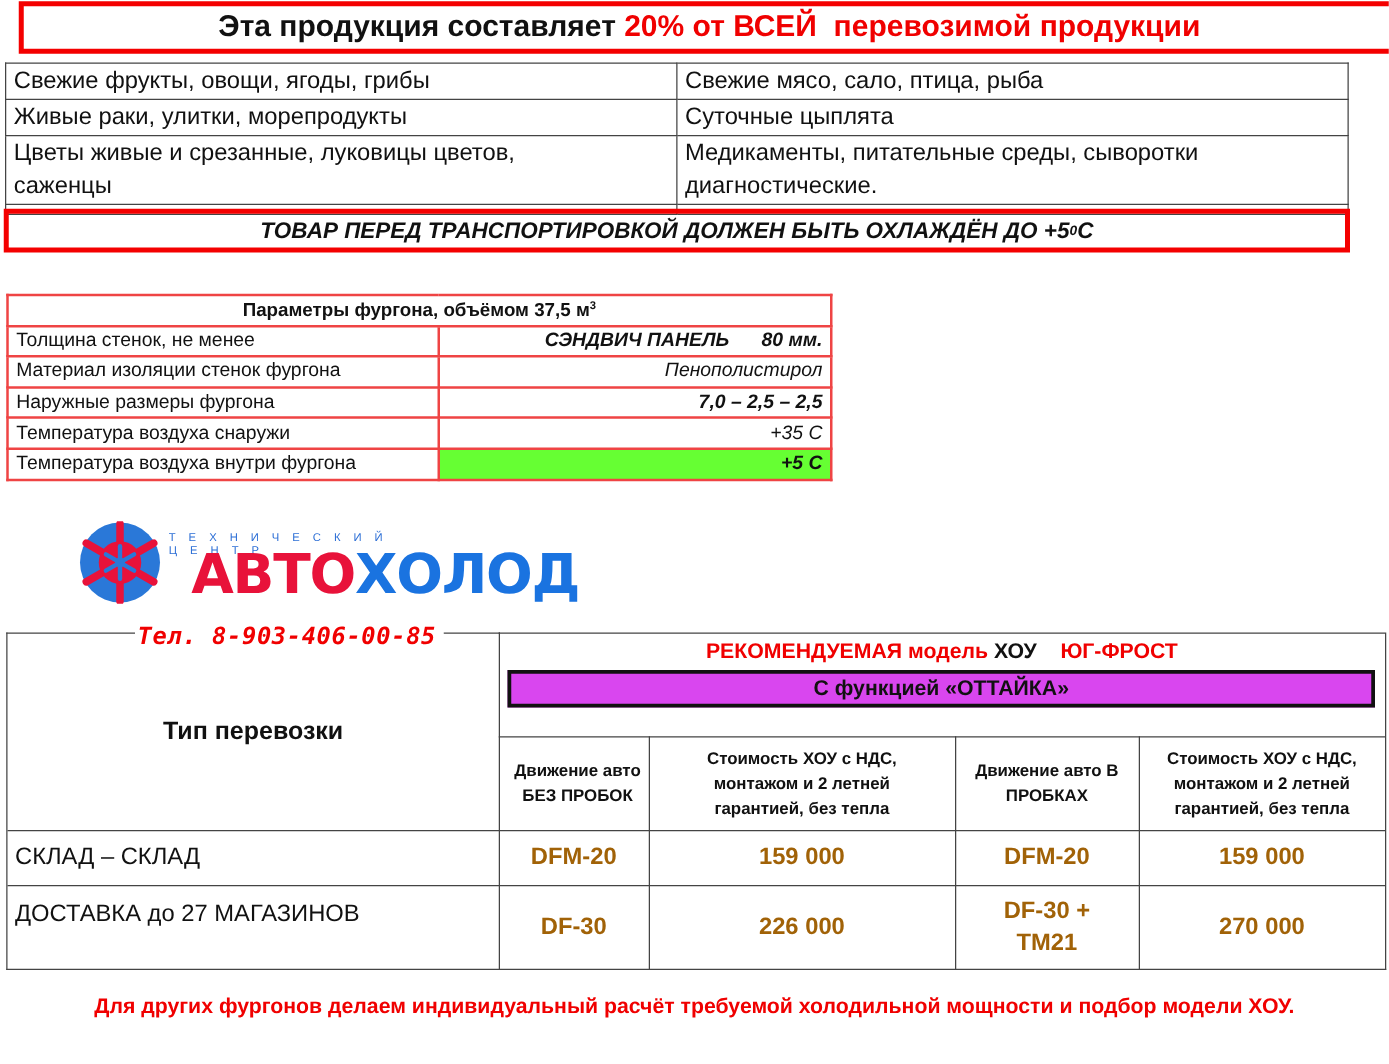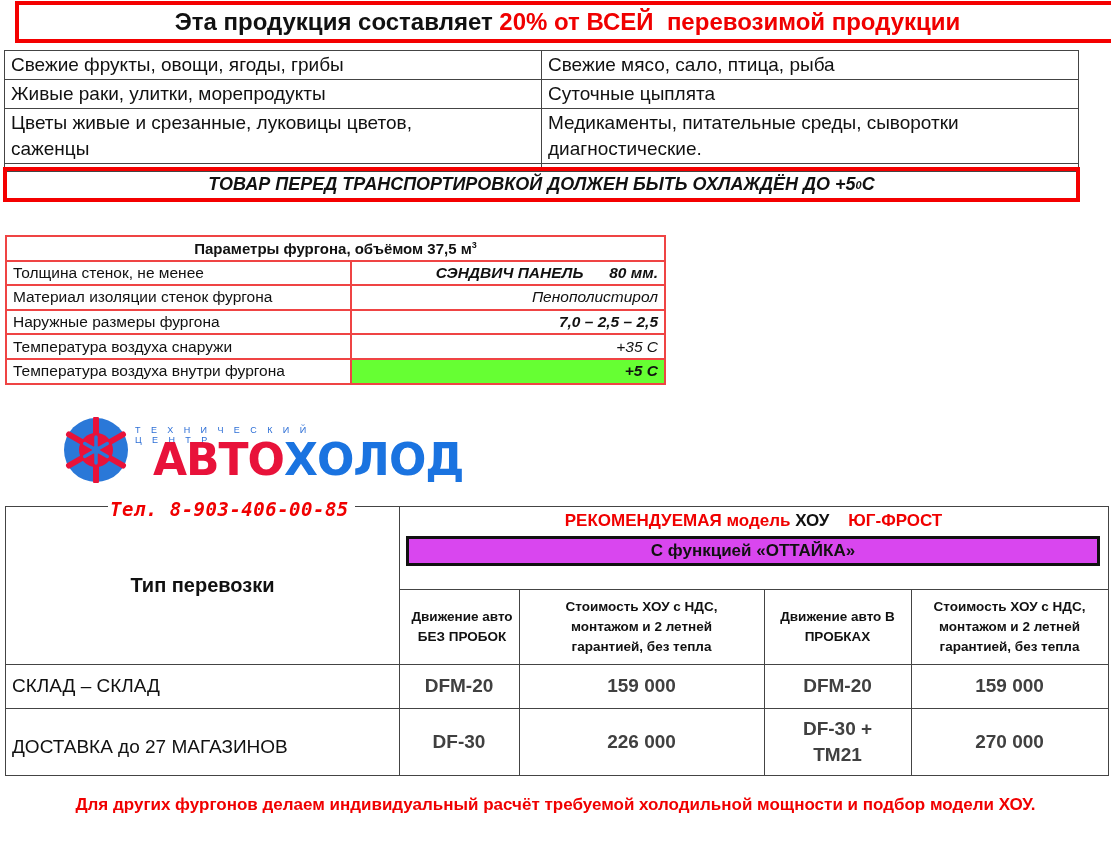--- a/index.html
+++ b/index.html
@@ -47,21 +47,21 @@
            font-family: "DejaVu Sans Mono", monospace; letter-spacing: 0.5px; }
   .vline { position: absolute; border-left: 1.5px solid #444; }
   .hline { position: absolute; border-top: 1.5px solid #444; }
   .cell { position: absolute; display: flex; align-items: center; justify-content: center; text-align: center; }
   #type-title { font-size: 20px; font-weight: bold; }
   #rec-title { font-size: 17px; font-weight: bold; }
   #defrost { position: absolute; left: 406px; top: 536px; width: 694px; height: 30px; background: #d946ef;
              border: 3px solid #111; display: flex; align-items: center; justify-content: center; font-size: 17px; font-weight: bold; }
   .colh { font-size: 13.5px; font-weight: bold; line-height: 20px; }
   .rowlabel { font-size: 19px; justify-content: flex-start; padding-left: 6px; }
-  .val { font-size: 19px; font-weight: bold; color: #404040; line-height: 26px; }
+  .val { font-size: 19px; font-weight: bold; color: #a16207; line-height: 26px; }
 
   #footer { left: 0; top: 795px; width: 1111px; text-align: center; font-size: 17px; font-weight: bold; color: #f00000; }
 </style>
 </head>
 <body>
 
 <div id="banner" class="abs redbox">
   <span style="white-space:pre">Эта продукция составляет </span>
   <span class="red" style="white-space:pre">20% от ВСЕЙ  перевозимой продукции</span>
 </div>
@@ -167,21 +167,21 @@
   <div class="cell colh" style="left:513px; top:83px; width:245px; height:75px; padding:0 30px;">Стоимость ХОУ с НДС, монтажом и 2 летней гарантией, без тепла</div>
   <div class="cell colh" style="left:758px; top:83px; width:147px; height:75px; padding:0 8px;">Движение авто В ПРОБКАХ</div>
   <div class="cell colh" style="left:905px; top:83px; width:197px; height:75px; padding:0 8px;">Стоимость ХОУ с НДС, монтажом и 2 летней гарантией, без тепла</div>
 
   <div class="cell rowlabel" style="left:0; top:158px; width:393px; height:44px;">СКЛАД – СКЛАД</div>
   <div class="cell val" style="left:393px; top:158px; width:120px; height:44px;">DFM-20</div>
   <div class="cell val" style="left:513px; top:158px; width:245px; height:44px;">159 000</div>
   <div class="cell val" style="left:758px; top:158px; width:147px; height:44px;">DFM-20</div>
   <div class="cell val" style="left:905px; top:158px; width:197px; height:44px;">159 000</div>
 
-  <div class="cell rowlabel" style="left:0; top:202px; width:393px; height:48px;margin-top:15px;">ДОСТАВКА до 27 МАГАЗИНОВ</div>
+  <div class="cell rowlabel" style="left:0; top:202px; width:393px; height:48px;">ДОСТАВКА до 27 МАГАЗИНОВ</div>
   <div class="cell val" style="left:393px; top:202px; width:120px; height:68px;text-align:center;">DF-30</div>
   <div class="cell val" style="left:513px; top:202px; width:245px; height:68px;">226 000</div>
   <div class="cell val" style="left:758px; top:202px; width:147px; height:68px; padding:0 30px;">DF-30 + ТМ21</div>
   <div class="cell val" style="left:905px; top:202px; width:197px; height:68px;">270 000</div>
 </div>
 
 <div id="defrost">С функцией «ОТТАЙКА»</div>
 
 <div id="phone" class="abs">Тел. 8-903-406-00-85</div>
 

